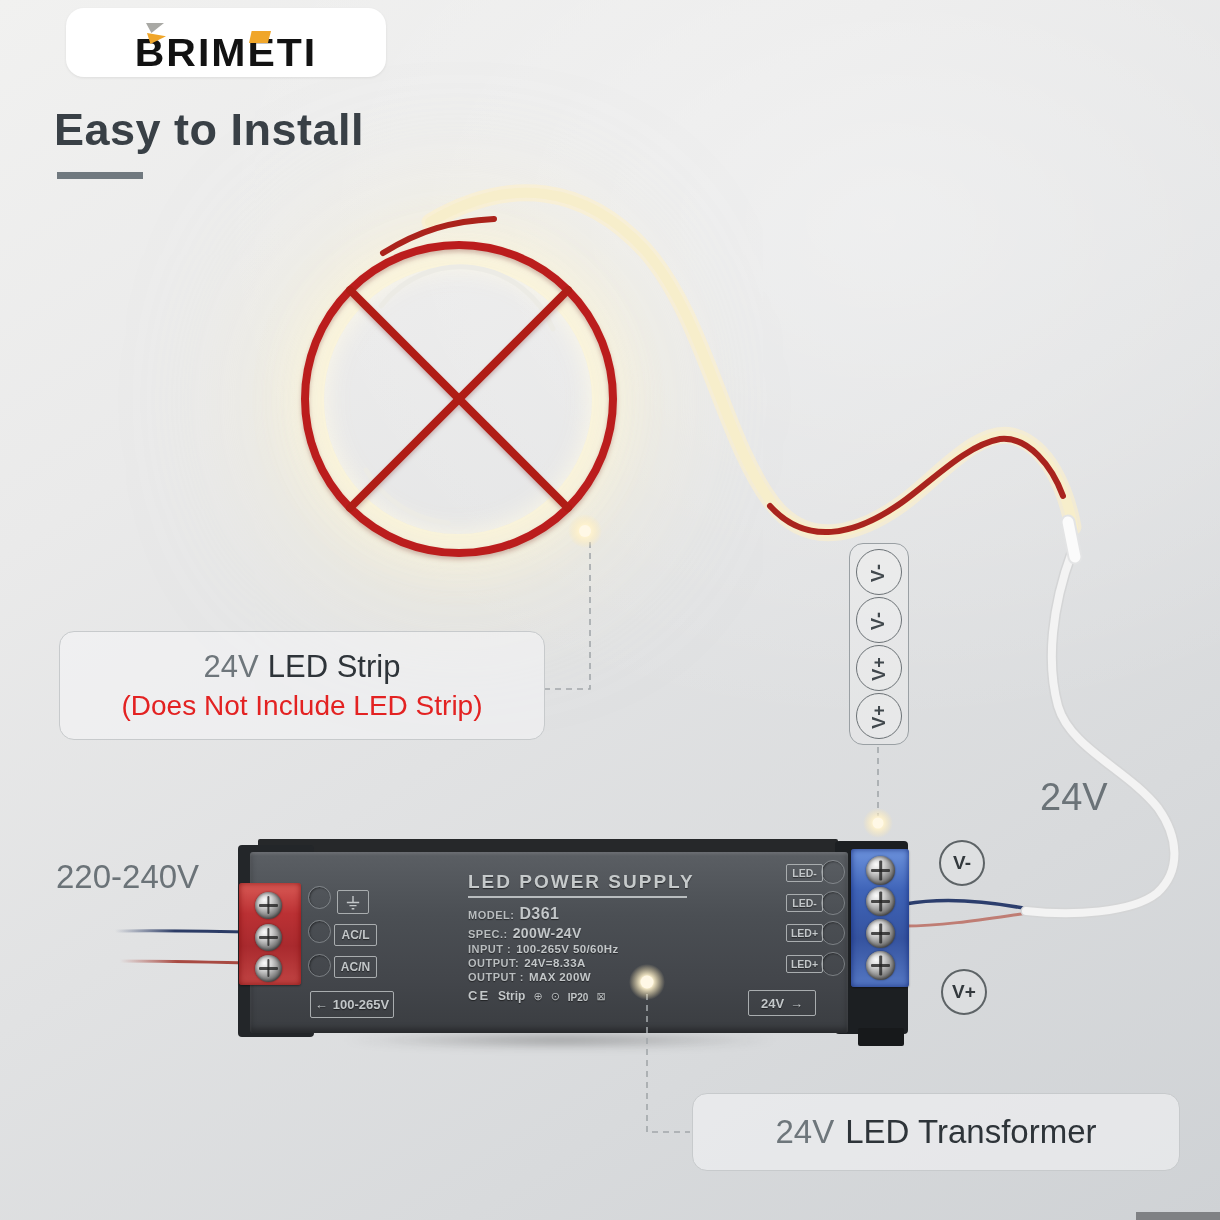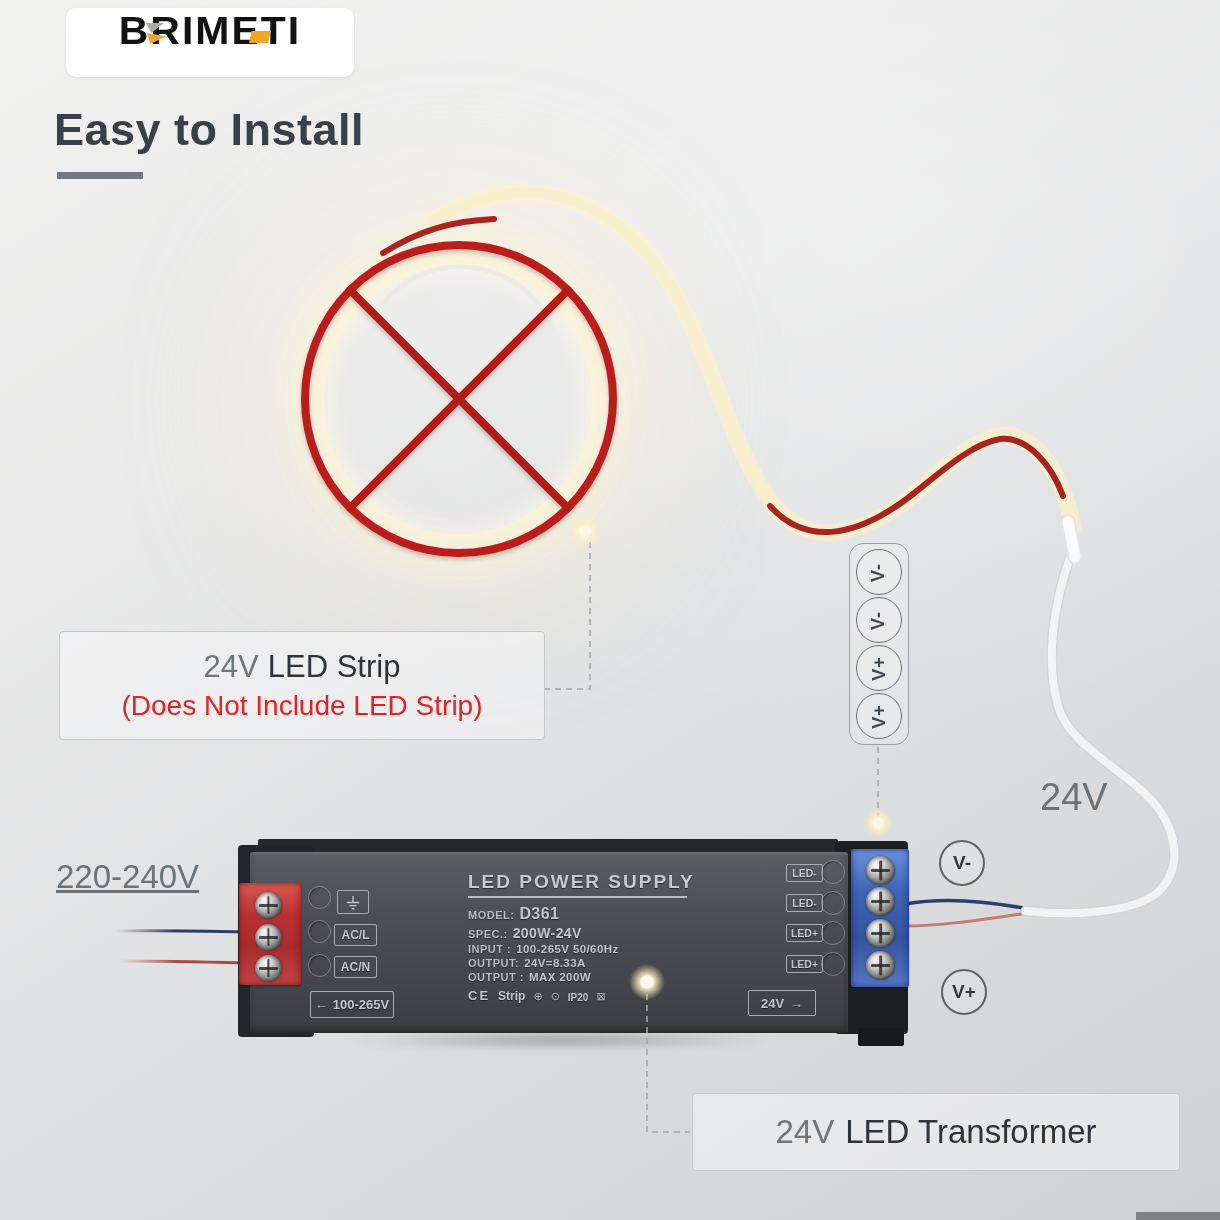--- a/index.html
+++ b/index.html
@@ -5,61 +5,61 @@
   html,body{margin:0;padding:0;}
   body{font-family:"Liberation Sans", sans-serif; background:#c9cbcd;}
   #stage{position:relative;width:1220px;height:1220px;overflow:hidden;
     background:
       radial-gradient(95% 70% at 72% 18%, rgba(255,255,255,0.35), rgba(255,255,255,0) 60%),
       linear-gradient(148deg,#f1f1f0 0%,#eaeaea 28%,#e1e2e3 52%,#d8dadc 76%,#cfd2d5 100%);}
   .abs{position:absolute;}
   svg.layer{position:absolute;left:0;top:0;pointer-events:none;}
 
   
-  .logo-box{left:66px;top:8px;width:288px;height:69px;background:#ffffff;border-radius:10px;
-    display:flex;align-items:flex-start;justify-content:center;box-shadow:0 1px 3px rgba(0,0,0,0.08);}
+  .logo-box{left:66px;top:8px;width:320px;height:69px;background:#ffffff;border-radius:18px;
+    display:flex;align-items:flex-end;justify-content:center;box-shadow:0 1px 3px rgba(0,0,0,0.08);}
   .logo-text{font-size:41px;font-weight:900;letter-spacing:2px;color:#121212;transform:scaleY(0.96);}
   .acc{position:absolute;}
   .acc-gray{left:146px;top:23px;width:18px;height:10px;background:#a9a9a5;clip-path:polygon(0 0,100% 0,30% 100%);}
   .acc-orange-r{left:147px;top:33px;width:19px;height:11px;background:#f0a62a;clip-path:polygon(0 0,100% 30%,18% 100%);}
   .acc-orange-e{left:249px;top:31px;width:22px;height:12px;background:#f0a62a;clip-path:polygon(12% 0,100% 0,86% 100%,0 100%);}
 
   
   .heading{left:54px;top:104px;font-size:45px;font-weight:800;color:#394046;letter-spacing:0.5px;}
   .heading-underline{left:57px;top:172px;width:86px;height:7px;background:#70797f;}
 
   
   .coil{left:324px;top:266px;width:268px;height:268px;border-radius:50%;
     background:
       radial-gradient(circle at 50% 50%, #160c04 0%, #2c1706 26%, #5f2e10 36%, #a8general 0, #a86a2c 42%, #c99250 46%, rgba(201,146,80,0) 51%),
       repeating-radial-gradient(circle at 50% 50%, #f8f1d8 0px, #f8f1d8 6px, #e7dbb6 6px, #e7dbb6 9px);
     box-shadow:0 0 55px 20px rgba(253,245,216,0.95), 0 0 130px 55px rgba(252,243,210,0.5), inset 0 0 26px rgba(255,250,232,0.85);}
 
   
-  .note-box{border:1.5px solid #c7cacc;background:rgba(246,246,247,0.55);border-radius:4px;
+  .note-box{border:1.5px solid #c7cacc;background:rgba(246,246,247,0.55);border-radius:15px;
     display:flex;flex-direction:column;align-items:center;justify-content:center;}
   .strip-label{left:59px;top:631px;width:484px;height:107px;gap:5px;}
   .strip-line1{font-size:31px;}
   .strip-line2{font-size:28px;color:#e32222;font-weight:500;}
   .transformer-label{left:692px;top:1093px;width:486px;height:76px;flex-direction:row;gap:11px;}
   .t-text{font-size:33px;}
   .txt-gray{color:#6e767b;}
   .txt-dark{color:#2e3439;}
   .strip-line1 .txt-gray{margin-right:9px;}
 
   
   .connector-box{left:849px;top:543px;width:58px;height:200px;border:1.5px solid #9aa0a4;border-radius:14px;
     background:rgba(240,240,241,0.35);display:flex;flex-direction:column;align-items:center;justify-content:center;gap:2px;}
   .pin-circle{width:44px;height:44px;border:1.6px solid #6c7276;border-radius:50%;
     display:flex;align-items:center;justify-content:center;background:rgba(242,242,243,0.3);}
   .pin-circle span{transform:rotate(-90deg);font-size:18px;font-weight:600;color:#41484d;letter-spacing:1px;}
 
   
   .wire-voltage{left:1040px;top:776px;font-size:38px;color:#6b7378;}
-  .input-voltage{left:56px;top:858px;font-size:33px;color:#6b7378;text-decoration:underline;}
+  .input-voltage{left:56px;top:858px;font-size:33px;color:#6b7378;}
   .vcircle{width:42px;height:42px;border:2px solid #5d6366;border-radius:50%;
     display:flex;align-items:center;justify-content:center;background:rgba(240,240,240,0.25);}
   .vcircle span{font-size:19px;font-weight:600;color:#33393d;}
   .vminus{left:939px;top:840px;}
   .vplus{left:941px;top:969px;}
 
   
   .device{left:230px;top:830px;width:690px;height:235px;}
   .device > div{position:absolute;}
   .dev-shadow{left:25px;top:198px;width:610px;height:24px;

